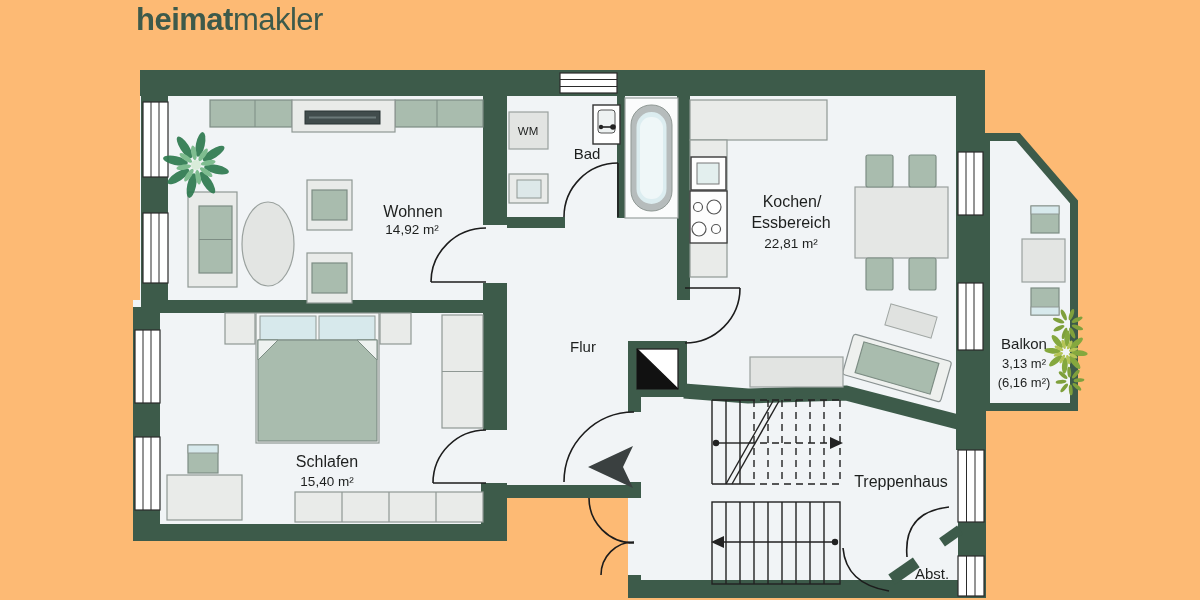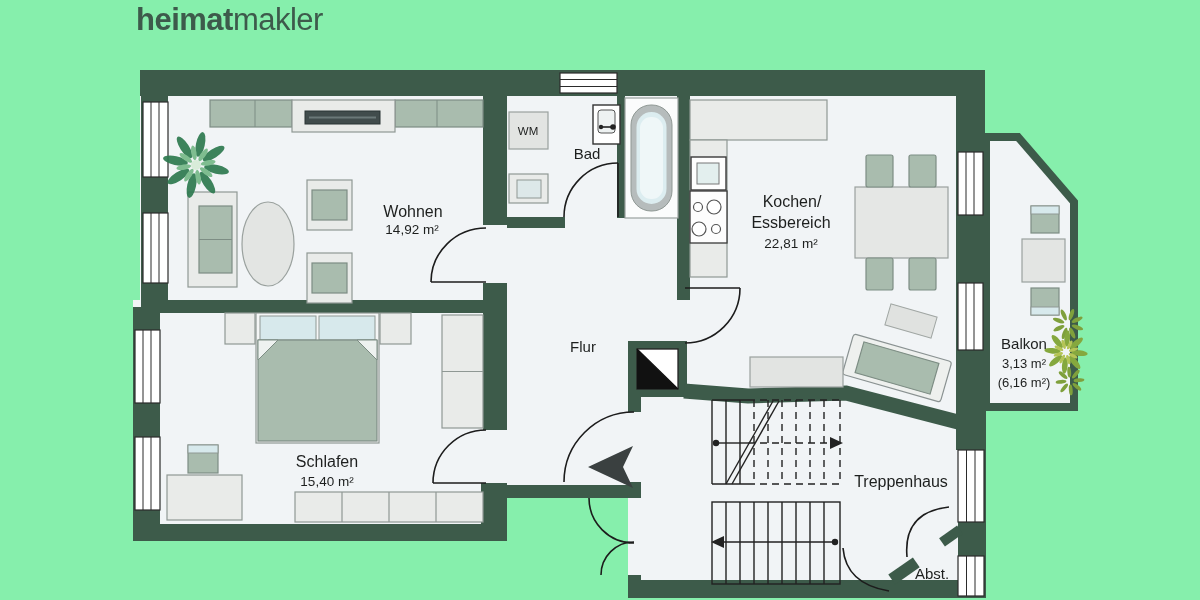--- a/index.html
+++ b/index.html
@@ -1,16 +1,16 @@
 <!DOCTYPE html>
 <html><head>
 <meta charset="utf-8">
 <style>
   html,body{margin:0;padding:0;background:#ffffff;}
-  .stage{position:relative;width:1200px;height:600px;background:#86efac;overflow:hidden;
+  .stage{position:relative;width:1200px;height:600px;background:#fdba74;overflow:hidden;
          font-family:"Liberation Sans",sans-serif;}
   .logo{position:absolute;left:136px;top:2px;font-size:31px;color:#3d5a4b;letter-spacing:-0.5px;}
   .logo .b{font-weight:bold;}
   .logo .l{font-weight:normal;}
   svg{position:absolute;left:0;top:0;}
   svg text{font-family:"Liberation Sans",sans-serif;fill:#1d1f1e;text-anchor:middle;}
   .t16{font-size:16px;}
   .t15{font-size:15px;}
   .t14{font-size:13.5px;}
   .t13{font-size:13px;}

